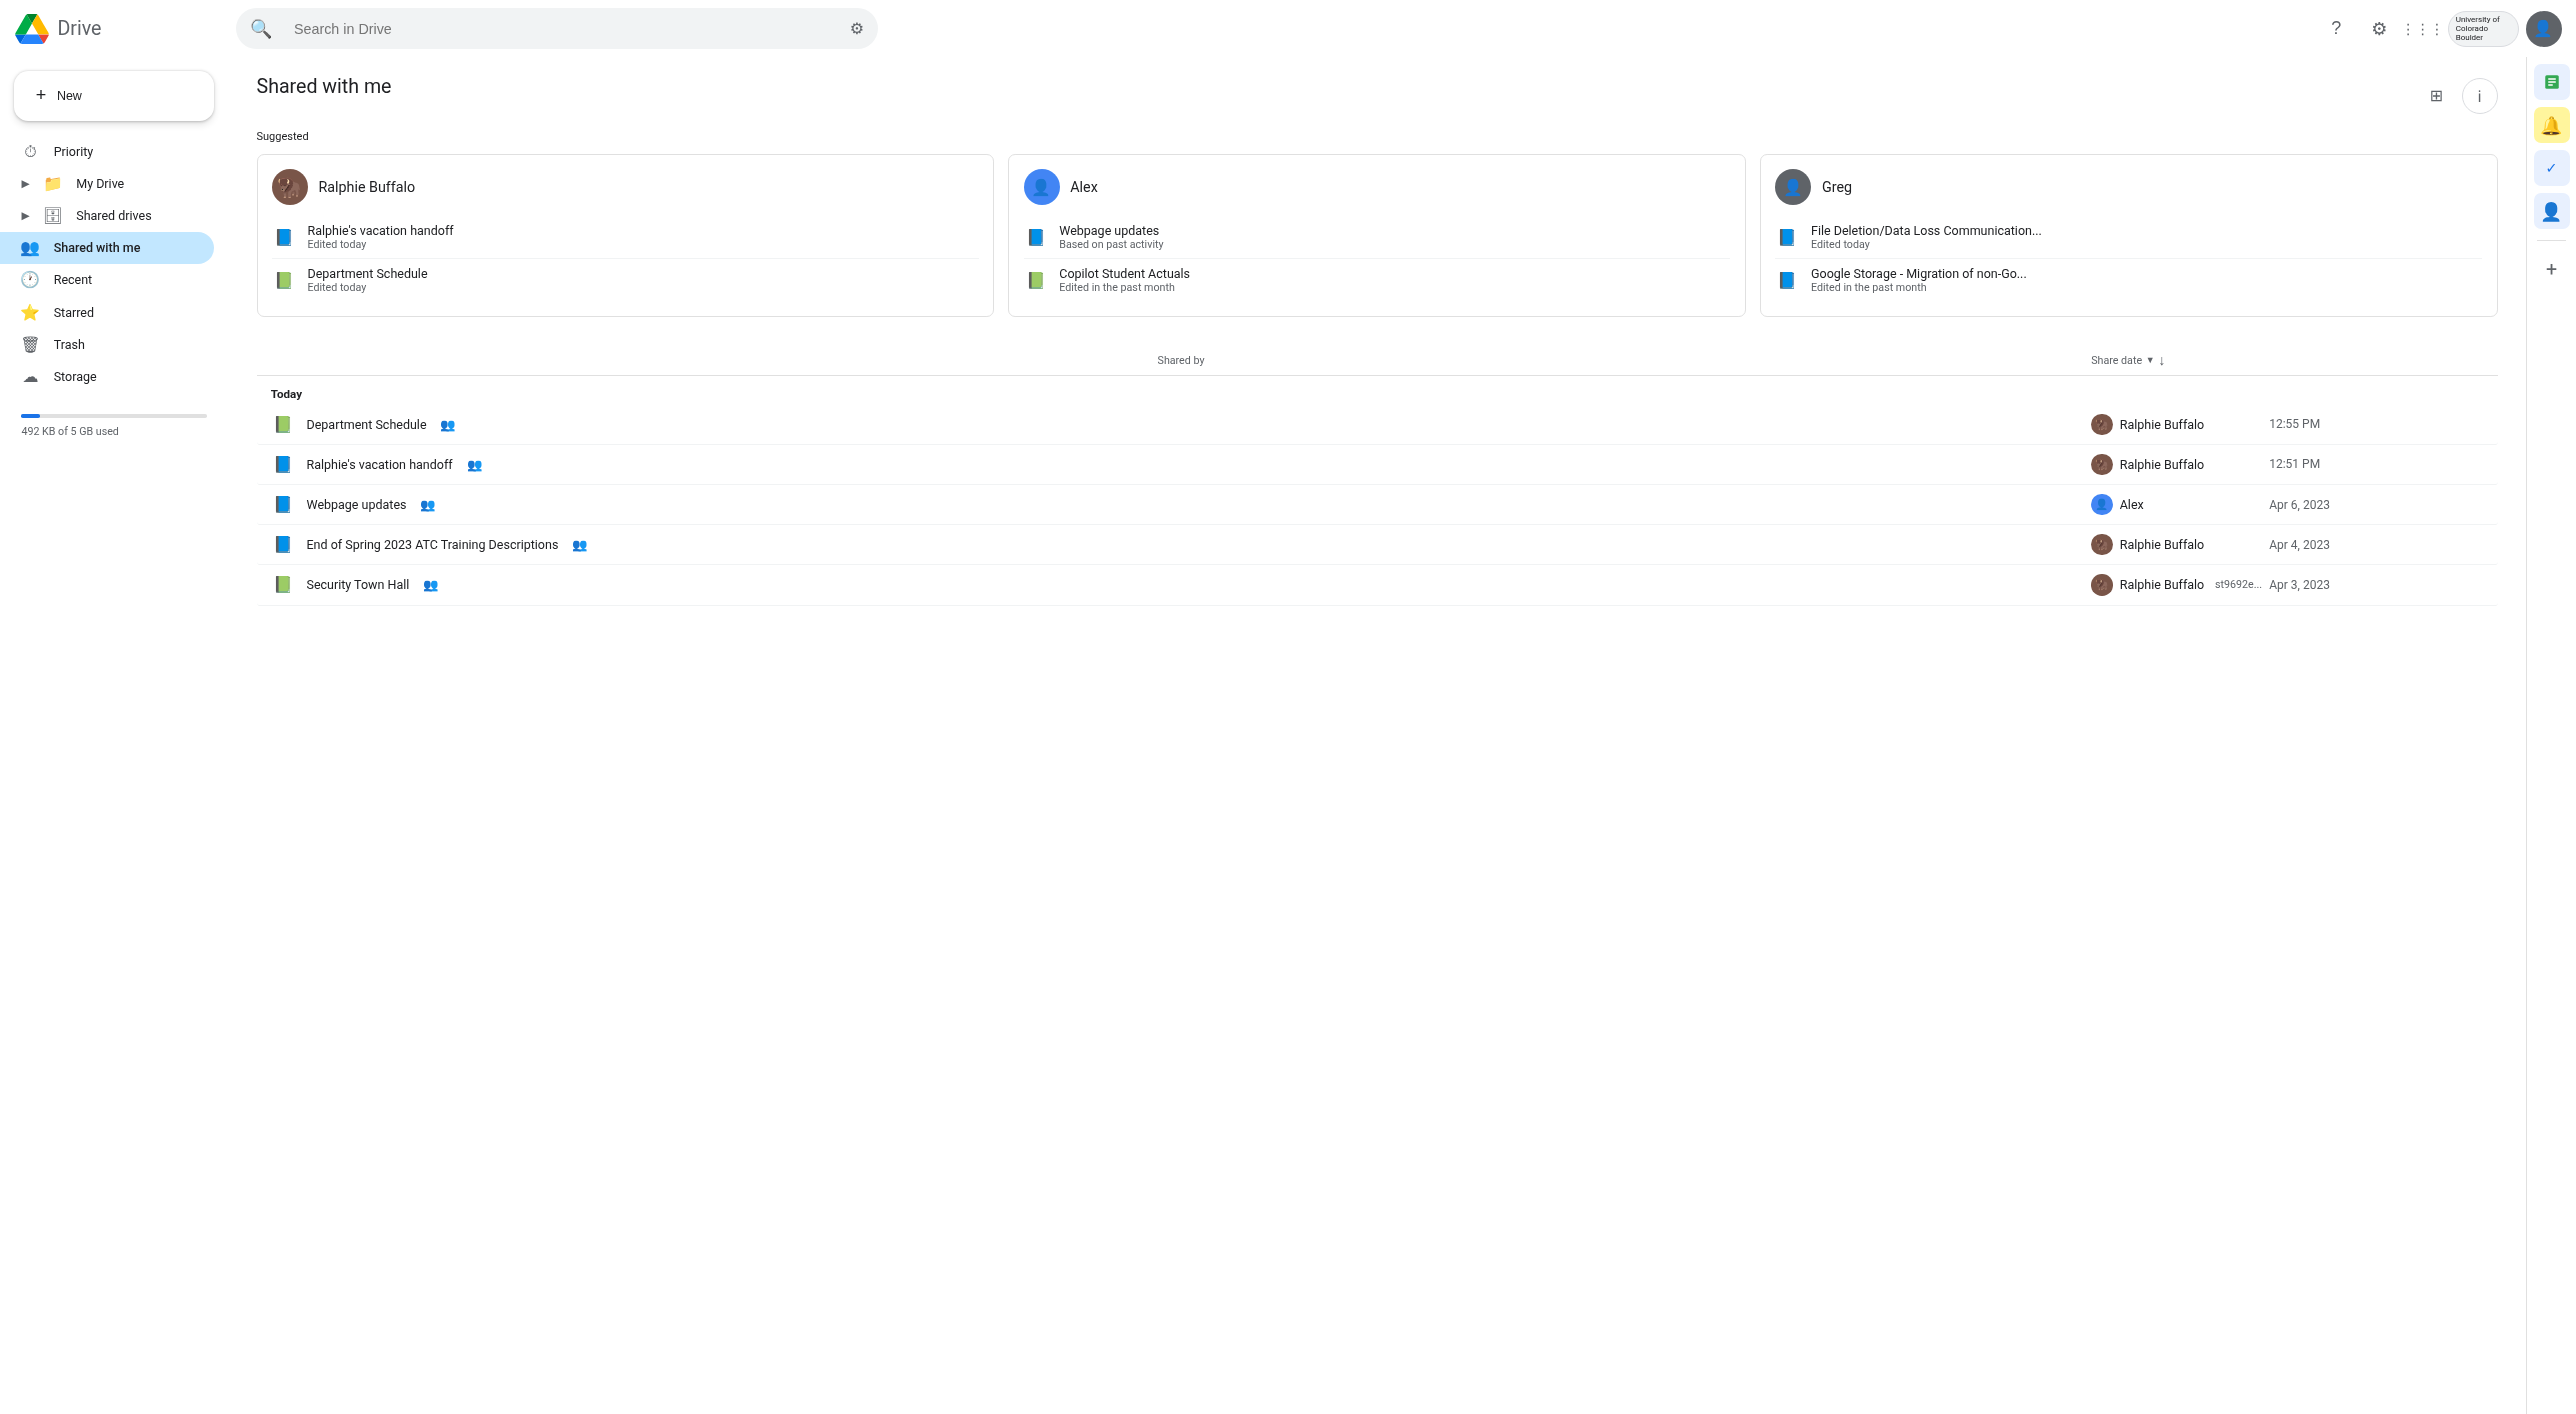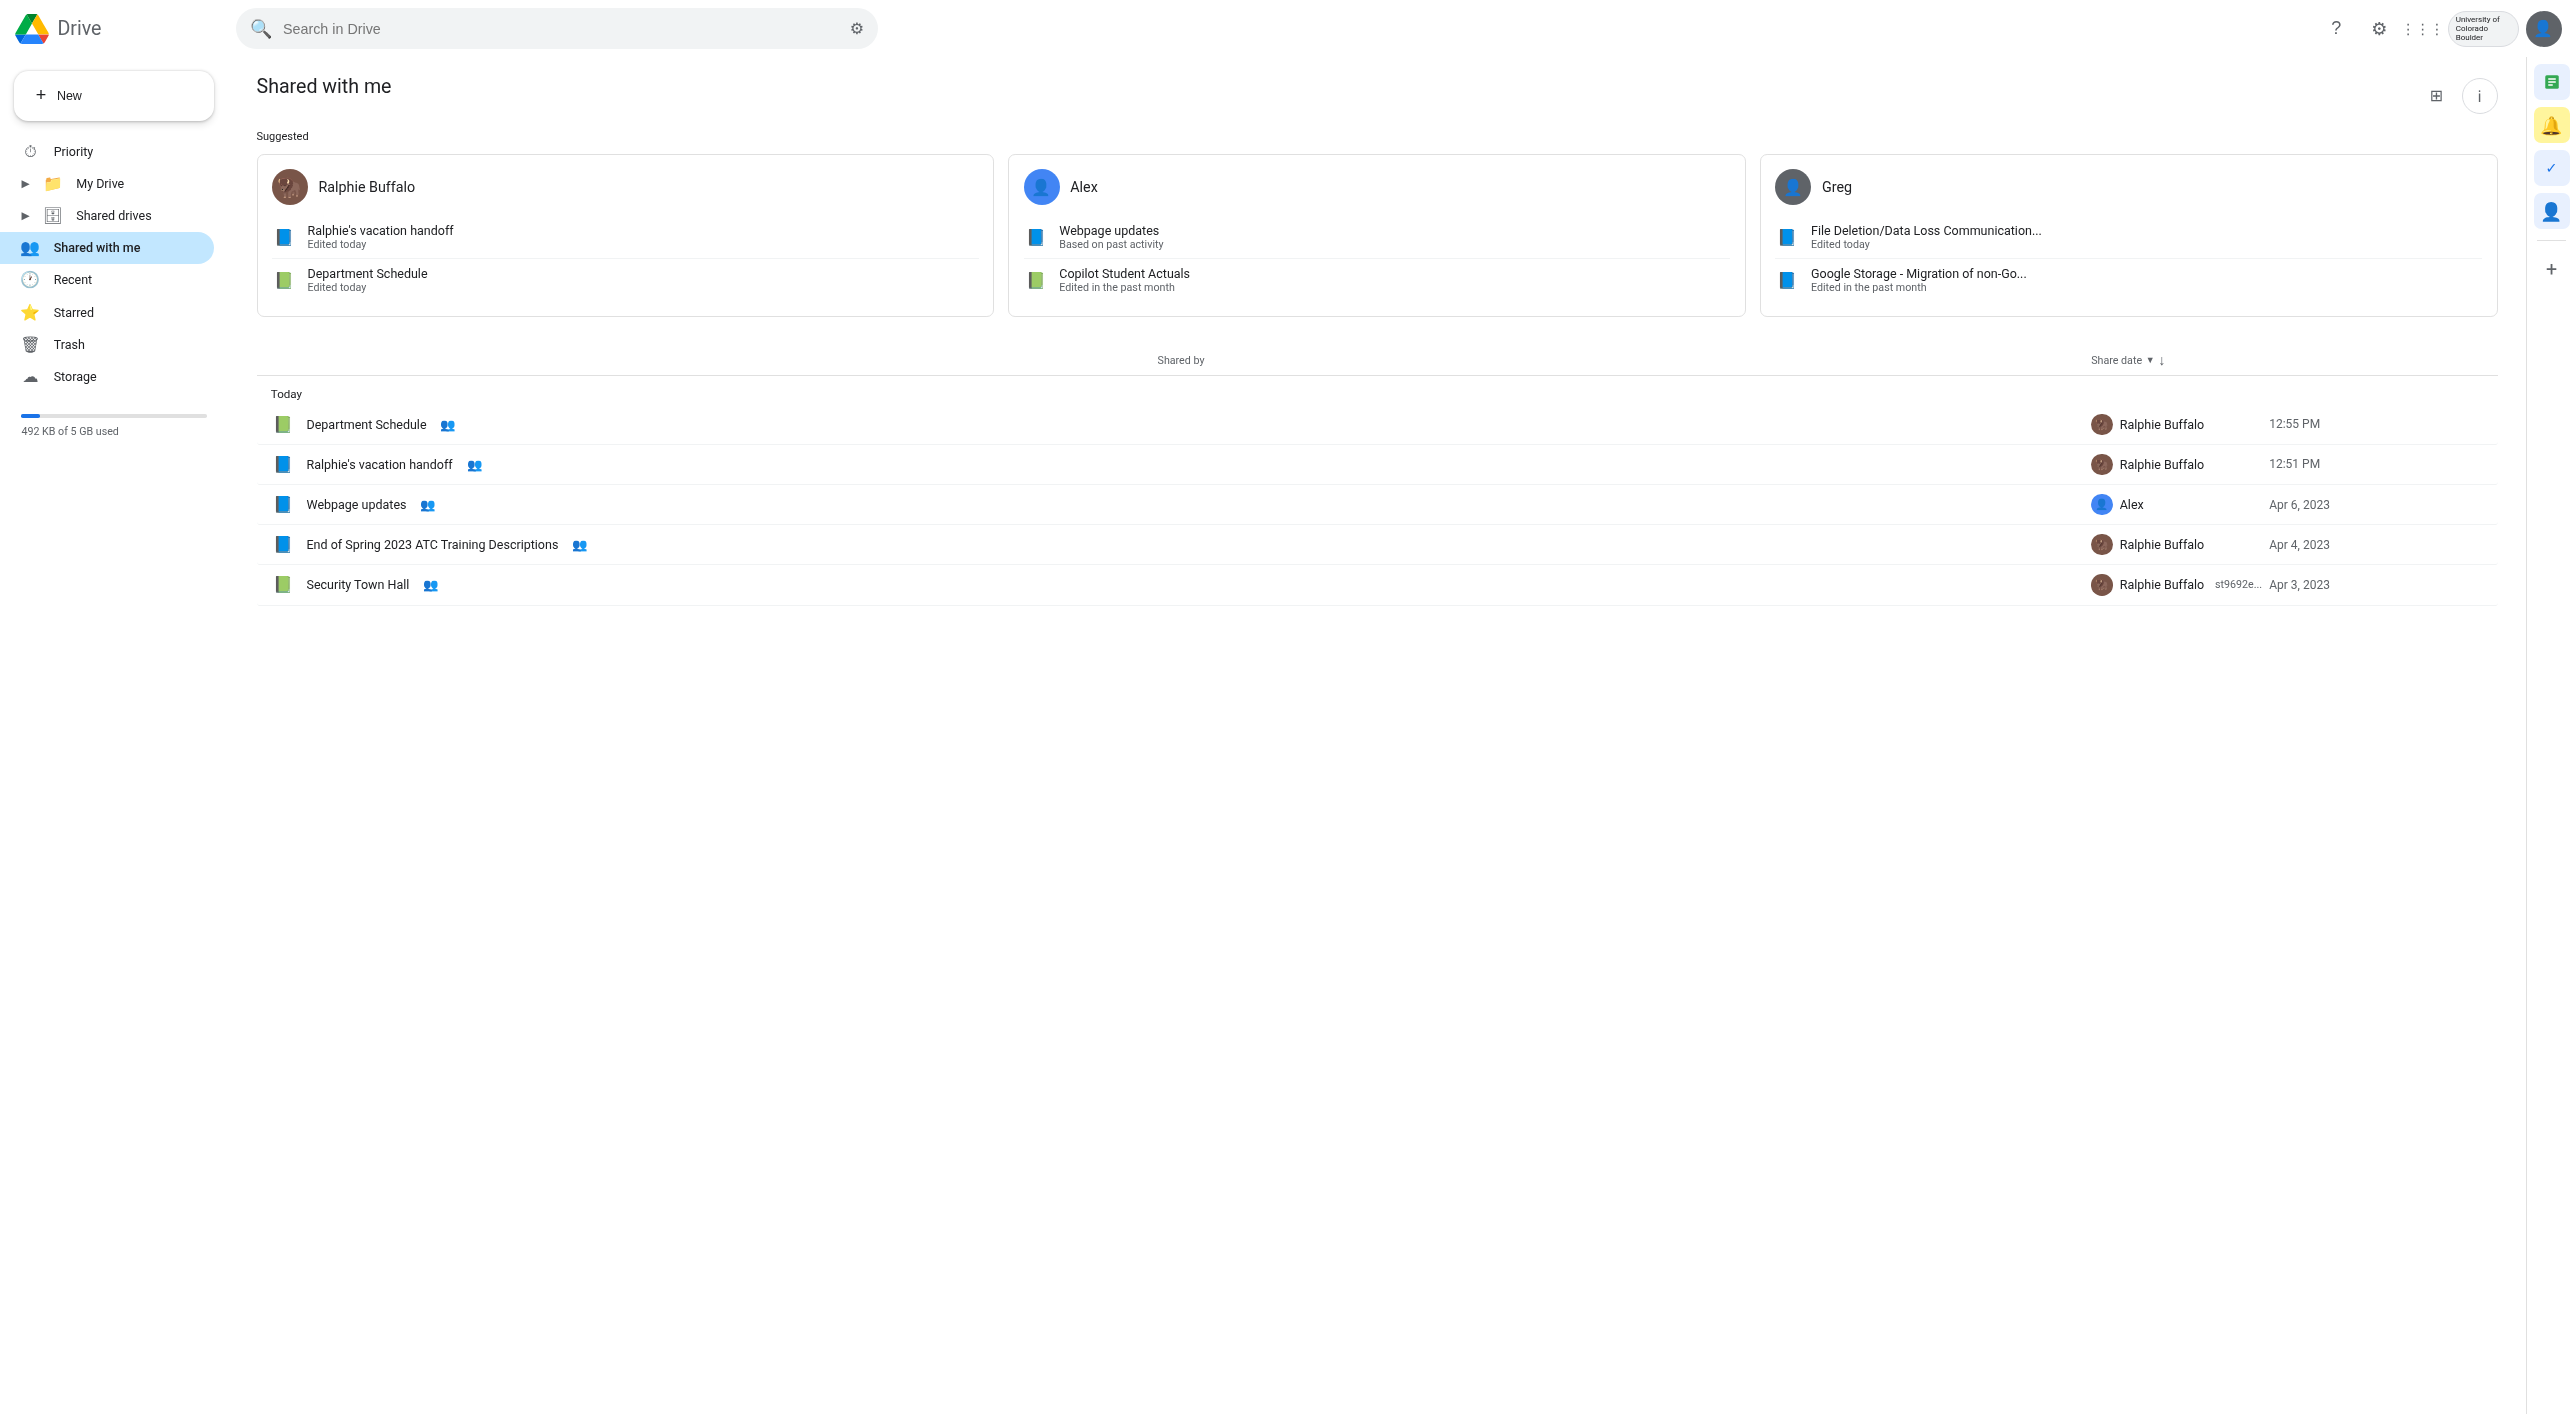--- a/index.html
+++ b/index.html
@@ -2,21 +2,21 @@
 <html style="font-size:14.3px"><head>
   <meta charset="utf-8">
   <style>
     * { box-sizing: border-box; margin: 0; padding: 0; }
     body { font-family: 'Google Sans', Roboto, Arial, sans-serif; background: #fff; color: #202124; font-size: 12.5px; display: flex; flex-direction: column; height: 100vh; overflow: hidden; }
 
     
     .topbar { display: flex; align-items: center; padding: 7.1px 14.3px; gap: 8px; height: 57px; flex-shrink: 0; }
     .logo { display: flex; align-items: center; gap: 7.1px; text-decoration: none; color: #5f6368; font-size: 19.6px; font-weight: 400; width: 214px; }
     .search-bar { flex: 1; display: flex; align-items: center; background: #f1f3f4; border-radius: 21.4px; padding: 0 14.3px; height: 41px; max-width: 642px; }
-    .search-bar input { border: none; background: transparent; outline: none; font-size: 14.3px; color: #202124; width: 100%; margin-left: 10px; }
+    .search-bar input { border: none; background: transparent; outline: none; font-size: 14.3px; color: #202124; width: 100%; margin-left: 21px; }
     .topbar-right { display: flex; align-items: center; gap: 7.1px; margin-left: auto; }
     .icon-btn { width: 36px; height: 36px; border-radius: 50%; display: flex; align-items: center; justify-content: center; cursor: pointer; color: #5f6368; border: none; background: transparent; font-size: 18px; }
     .avatar { width: 36px; height: 36px; border-radius: 50%; background: #5f6368; display: flex; align-items: center; justify-content: center; overflow: hidden; cursor: pointer; }
     .avatar-university { width: 71px; height: 36px; border-radius: 18px; background: #f1f3f4; display: flex; align-items: center; justify-content: center; cursor: pointer; font-size: 9px; color: #202124; padding: 3.6px 7.1px; border: 0.9px solid #dadce0; }
 
     
     .main-layout { display: flex; flex: 1; overflow: hidden; }
 
     
     .sidebar { width: 228px; flex-shrink: 0; padding: 7.1px 0; overflow-y: auto; }
@@ -50,21 +50,21 @@
 
     
     .table-header { display: grid; grid-template-columns: 1fr 178px 178px 36px; padding: 7.1px 14.3px; border-bottom: 0.9px solid #e0e0e0; color: #5f6368; font-size: 10.7px; align-items: center; }
     .table-header .col-name { display: flex; align-items: center; gap: 3.6px; cursor: pointer; }
     .table-row { display: grid; grid-template-columns: 1fr 178px 178px 36px; padding: 7.1px 14.3px; border-bottom: 0.9px solid #f1f3f4; align-items: center; cursor: pointer; border-radius: 3.6px; position: relative; }
     .file-name-cell { display: flex; align-items: center; gap: 10.7px; }
     .shared-icon { color: #5f6368; font-size: 12.5px; margin-left: 3.6px; }
     .shared-by-cell { display: flex; align-items: center; gap: 7.1px; }
     .small-avatar { width: 21.4px; height: 21.4px; border-radius: 50%; display: flex; align-items: center; justify-content: center; font-size: 10.7px; background: #795548; color: white; }
     .time-cell { color: #5f6368; font-size: 12px; }
-    .group-label { padding: 10.7px 14.3px 3.6px; font-size: 11.6px; font-weight: 400; color: #202124; }
+    .group-label { padding: 10.7px 14.3px 3.6px; font-size: 11.6px; font-weight: 700; color: #202124; }
 
     
     .right-panel { width: 50px; flex-shrink: 0; border-left: 0.9px solid #e0e0e0; display: flex; flex-direction: column; align-items: center; padding: 7.1px 0; gap: 7.1px; }
     .right-icon { width: 36px; height: 36px; border-radius: 50%; display: flex; align-items: center; justify-content: center; cursor: pointer; color: #5f6368; font-size: 18px; }
     .right-icon.active { color: #1a73e8; }
 
     
     .content-toolbar { display: flex; align-items: center; justify-content: space-between; margin-bottom: 14.3px; }
     .toolbar-right { display: flex; align-items: center; gap: 7.1px; }
 

